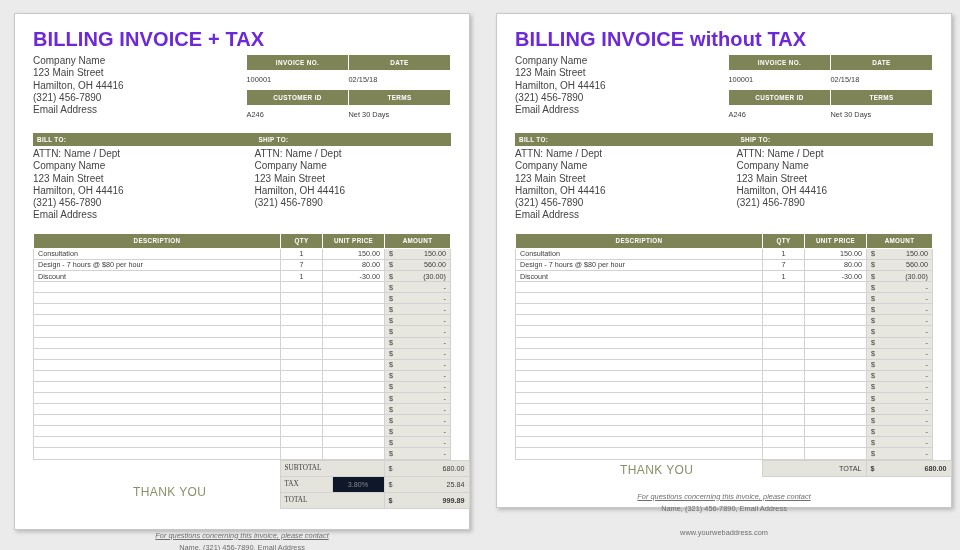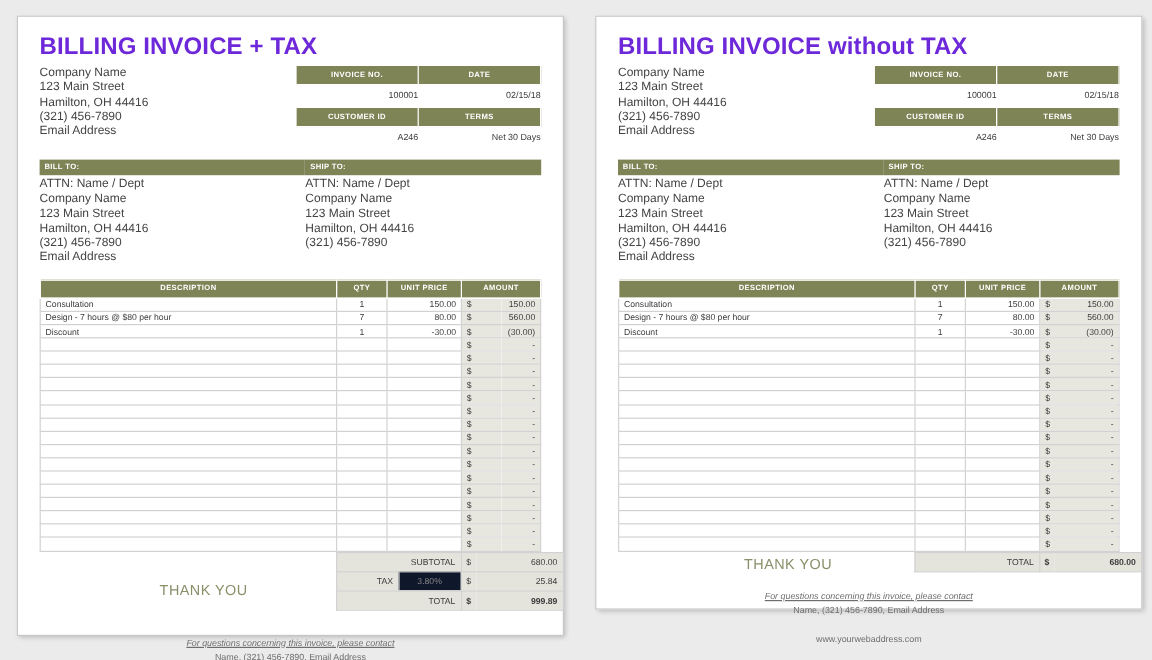--- a/index.html
+++ b/index.html
@@ -69,21 +69,21 @@
     font-size: 6.4px;
     font-weight: bold;
     letter-spacing: 0.35px;
     text-align: center;
     padding: 4px 0 4px 0;
     border: 1px solid #ffffff;
   }
   .meta-grid td {
     font-size: 7.4px;
     color: #3b3b3b;
-    text-align: right;
+    text-align: left;
     padding: 4px 0 5px 0;
     background: #ffffff;
   }
 
   
   .toblocks {
     display: flex;
     justify-content: flex-start;
     margin-top: 9px;
   }
@@ -141,21 +141,21 @@
   .totals td {
     font-size: 7.2px;
     color: #3b3b3b;
     height: 16px;
     padding: 0 4px;
     border: 1px solid #d2d2d2;
     background: #e5e4dc;
     white-space: nowrap;
   }
   .totals .t-spacer { background: #ffffff; border: none; }
-  .totals .t-label  { text-align: right; }
+  .totals .t-label  { text-align: left; font-family: Liberation Serif, serif; }
   .totals .t-label-right { text-align: right; }
   .totals .t-rate   { text-align: center; background: #0f172a; color: #8a8a8a; }
   .totals .t-cur    { text-align: left;  border-right: none !important; }
   .totals .t-amt    { text-align: right; border-left: none !important; }
   .totals .bold td, .totals td.bold { font-weight: bold; }
 
   
   .totals-wrap { position: relative; }
   .thankyou {
     position: absolute;

